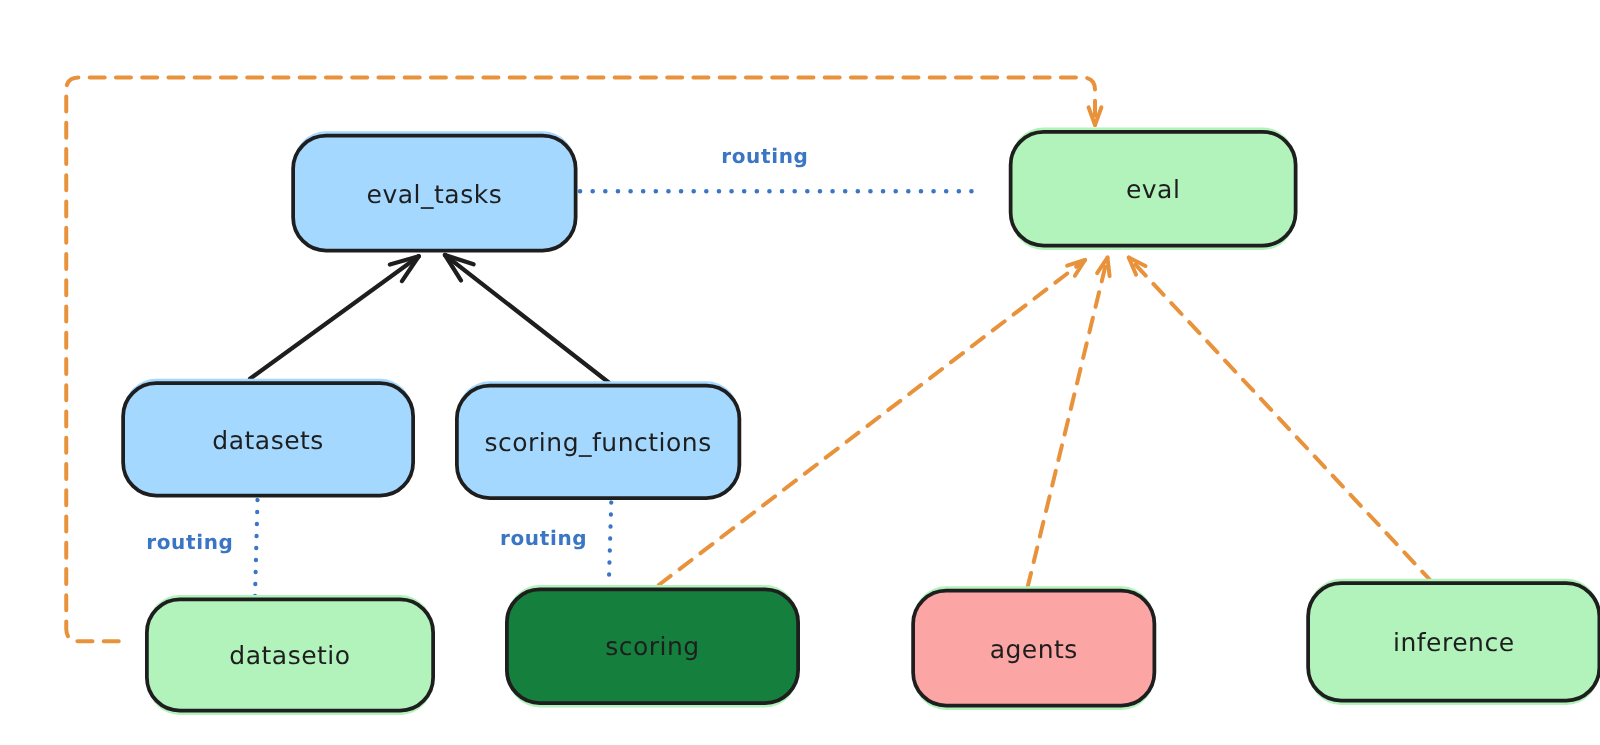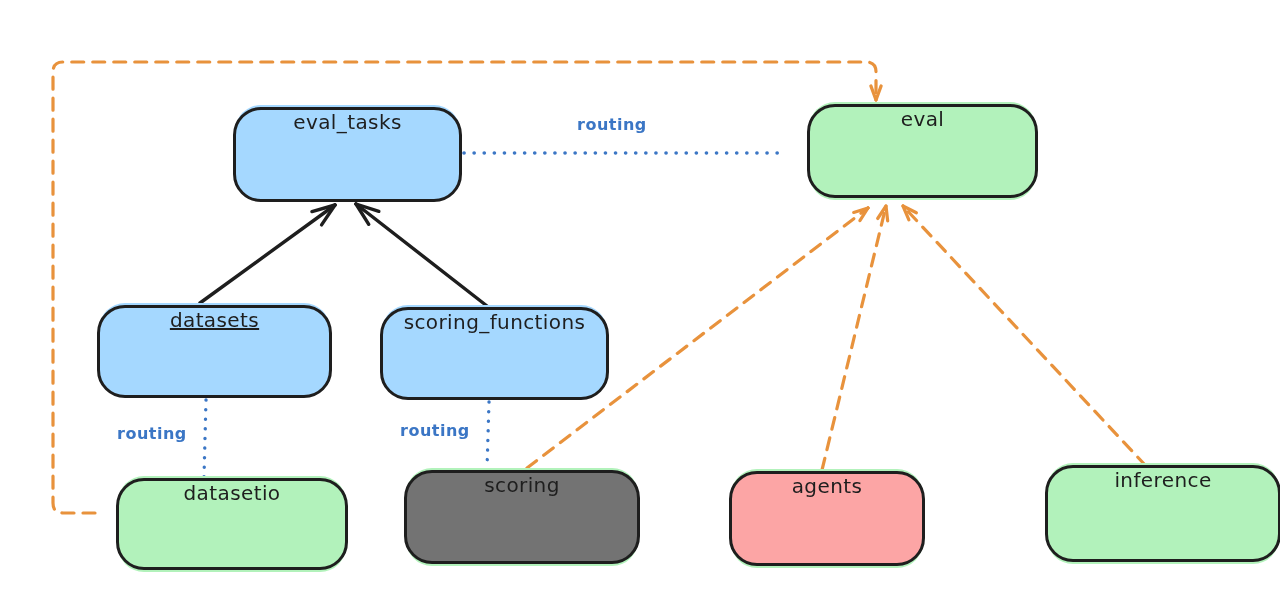--- a/index.html
+++ b/index.html
@@ -5,21 +5,21 @@
   html,body{margin:0;padding:0;}
   body{
     width:1280px;height:596px;background:#ffffff;
     font-family:"DejaVu Sans","Liberation Sans",sans-serif;
   }
   .stage{position:relative;width:1280px;height:596px;overflow:hidden;background:#ffffff;}
   .connector-layer{position:absolute;left:0;top:0;width:1280px;height:596px;}
   .node{
     position:absolute;box-sizing:border-box;
     border:3px solid #1e1e1e;border-radius:28px;
-    display:flex;justify-content:center;
+    display:flex;align-items:center;justify-content:center;
     font-size:20px;color:#1e1e1e;letter-spacing:0.4px;
   }
   .kind-blue{box-shadow:0 -4px 0 -2px #a5d8ff;}
   .kind-green{box-shadow:0 -4px 0 -2px #b2f2bb, 0 4px 0 -2px #b2f2bb;margin-left:21px;}
   .node-label{white-space:nowrap;}
   .edge-label{
     position:absolute;font-size:16px;font-weight:600;
     color:#3b76c5;letter-spacing:0.5px;white-space:nowrap;
   }
 </style>
@@ -51,30 +51,30 @@
       <path d="M 916.3727316569141 212.79485452619605 L 903 206" fill="none" stroke="#e8923c" stroke-width="3.2" stroke-linecap="round" stroke-linejoin="round"></path>
       <path d="M 908.876458476039 219.80098676832165 L 903 206" fill="none" stroke="#e8923c" stroke-width="3.2" stroke-linecap="round" stroke-linejoin="round"></path>
     </svg>
 
   <div class="node kind-blue" style="left: 233px; top: 107px; width: 229px; height: 95px; background: rgb(165, 216, 255);">
     <span class="node-label">eval_tasks</span>
   </div>
   <div class="node kind-green" style="left: 786px; top: 104px; width: 231px; height: 94px; background: rgb(178, 242, 187);">
     <span class="node-label">eval</span>
   </div>
-  <div class="node kind-blue" style="left: 97px; top: 305px; width: 235px; height: 93px; background: rgb(165, 216, 255); text-decoration: underline;">
+  <div class="node kind-blue" style="left: 97px; top: 305px; width: 235px; height: 93px; background: rgb(165, 216, 255);">
     <span class="node-label">datasets</span>
   </div>
-  <div class="node kind-blue" style="left: 380px; top: 307px; width: 229px; height: 93px; background: rgb(165, 216, 255);">
+  <div class="node kind-blue" style="left: 364px; top: 307px; width: 229px; height: 93px; background: rgb(165, 216, 255);">
     <span class="node-label">scoring_functions</span>
   </div>
   <div class="node kind-green" style="left: 95px; top: 478px; width: 232px; height: 92px; background: rgb(178, 242, 187);">
     <span class="node-label">datasetio</span>
   </div>
-  <div class="node kind-green" style="left: 383px; top: 470px; width: 236px; height: 94px; background: #737373;">
+  <div class="node kind-green" style="left: 383px; top: 470px; width: 236px; height: 94px; background: #15803d;">
     <span class="node-label">scoring</span>
   </div>
   <div class="node kind-green" style="left: 708px; top: 471px; width: 196px; height: 95px; background: #fca5a5;">
     <span class="node-label">agents</span>
   </div>
   <div class="node kind-green" style="left: 1024px; top: 465px; width: 236px; height: 97px; background: rgb(178, 242, 187);">
     <span class="node-label">inference</span>
   </div>
 
   <div class="edge-label" style="left: 577px; top: 115px;">routing</div>

